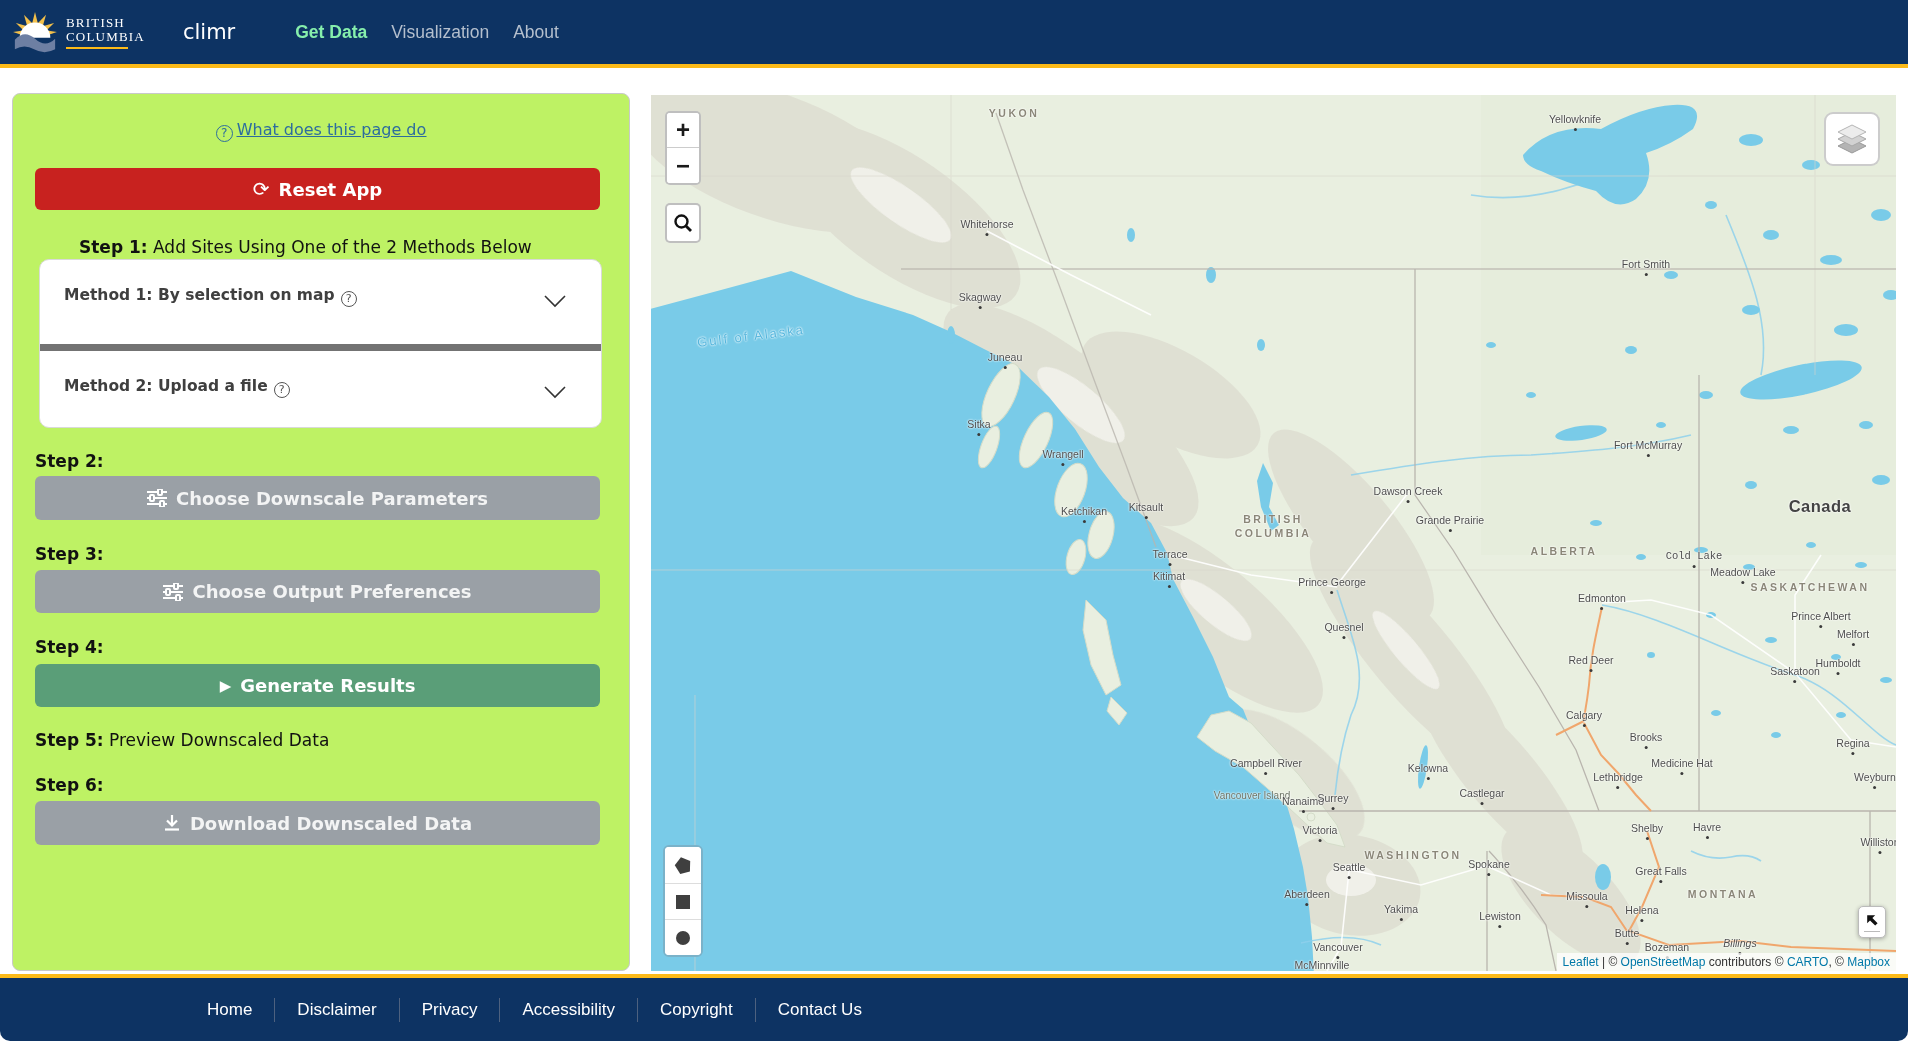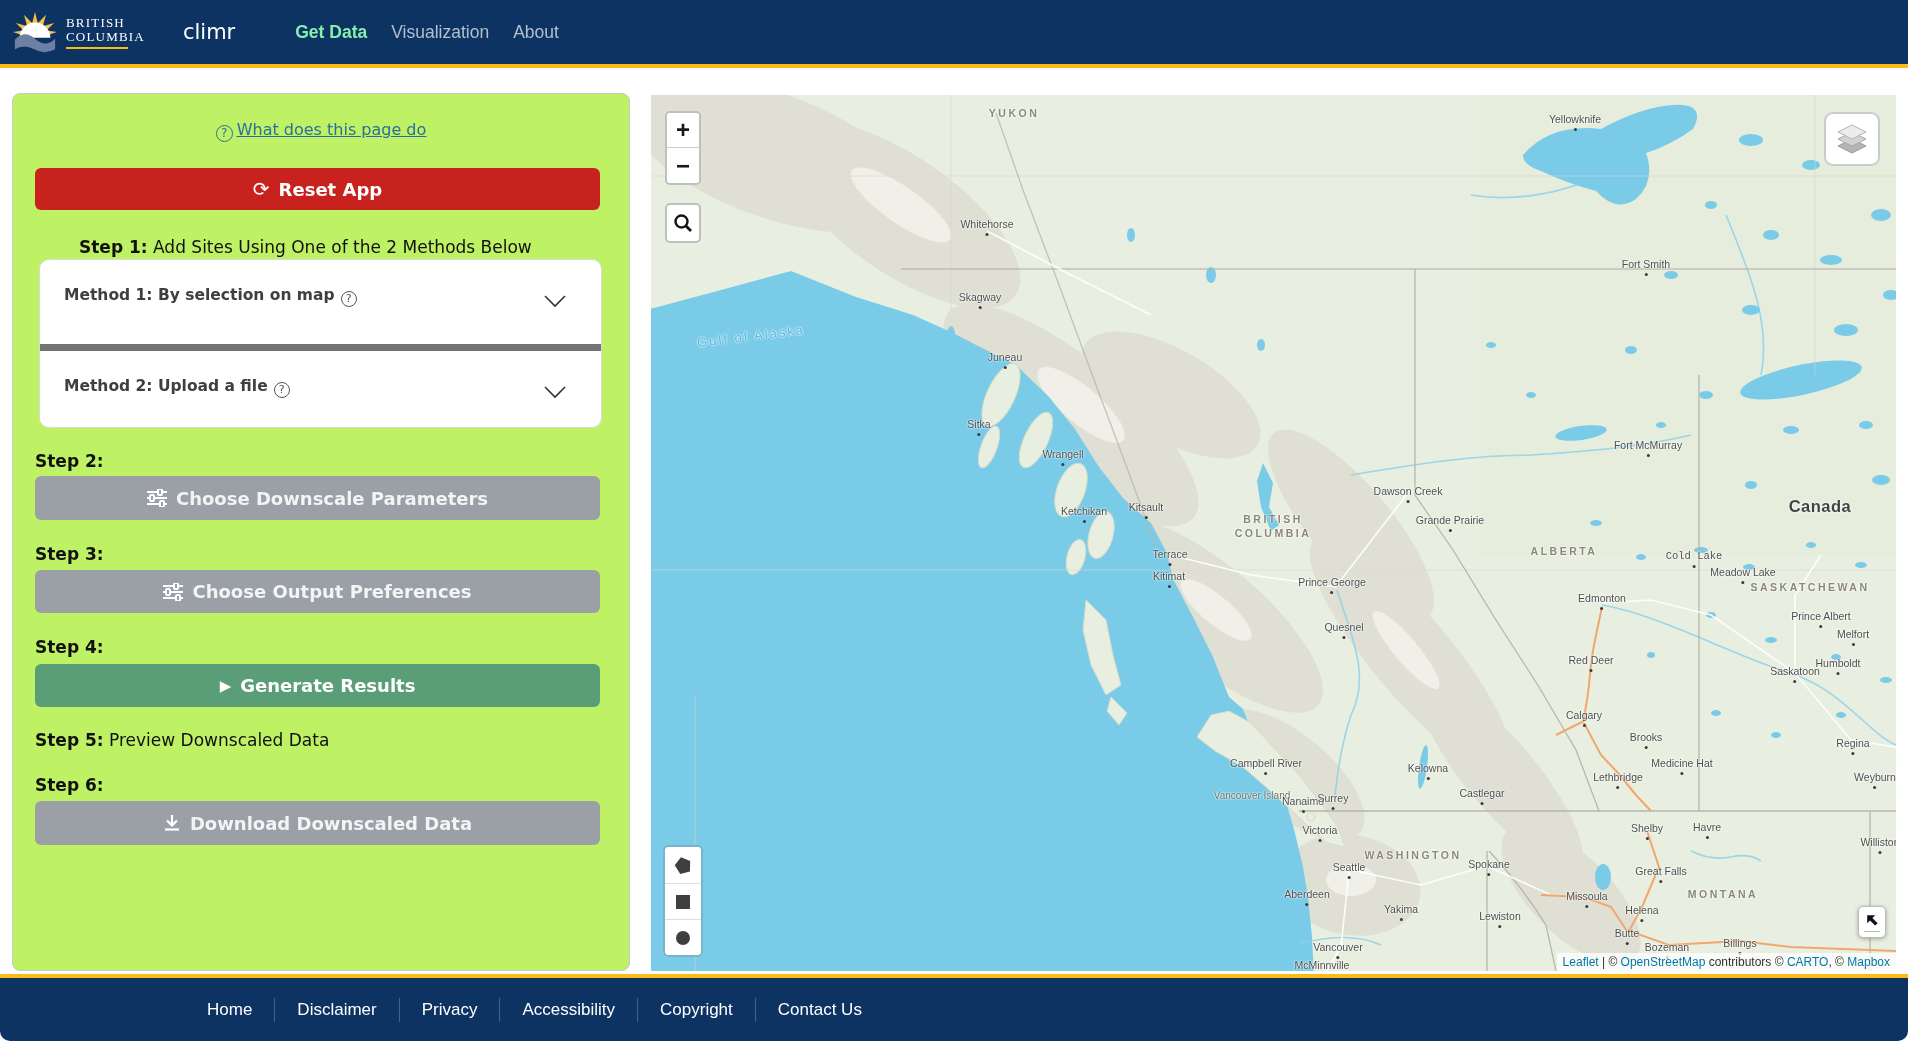--- a/index.html
+++ b/index.html
@@ -410,21 +410,21 @@
         <div class="mlabel city" style="left: 698px; top: 772px;">Seattle<i></i></div>
         <div class="mlabel city" style="left: 1010px; top: 776px;">Great Falls<i></i></div>
         <div class="mlabel city" style="left: 656px; top: 799px;">Aberdeen<i></i></div>
         <div class="mlabel region" style="left: 1072px; top: 799px;">MONTANA</div>
         <div class="mlabel city" style="left: 936px; top: 801px;">Missoula<i></i></div>
         <div class="mlabel city" style="left: 750px; top: 814px;">Yakima<i></i></div>
         <div class="mlabel city" style="left: 991px; top: 815px;">Helena<i></i></div>
         <div class="mlabel city" style="left: 849px; top: 821px;">Lewiston<i></i></div>
         <div class="mlabel city" style="left: 976px; top: 838px;">Butte<i></i></div>
         <div class="mlabel city" style="left: 1016px; top: 852px;">Bozeman<i></i></div>
-        <div class="mlabel city" style="left: 1089px; top: 848px;">Billings<i></i></div>
+        <div class="mlabel city" style="left: 1089px; top: 848px; font-style: italic;">Billings<i></i></div>
         <div class="mlabel city" style="left: 687px; top: 852px;">Vancouver<i></i></div>
         <div class="mlabel city" style="left: 671px; top: 870px;">McMinnville</div>
       </div>
 
     <div class="lf-ctl zoom-ctl">
       <div class="zoom-btn">+</div>
       <div class="zoom-btn">−</div>
     </div>
     <div class="lf-ctl search-ctl">
       <svg width="20" height="20" viewBox="0 0 20 20">

